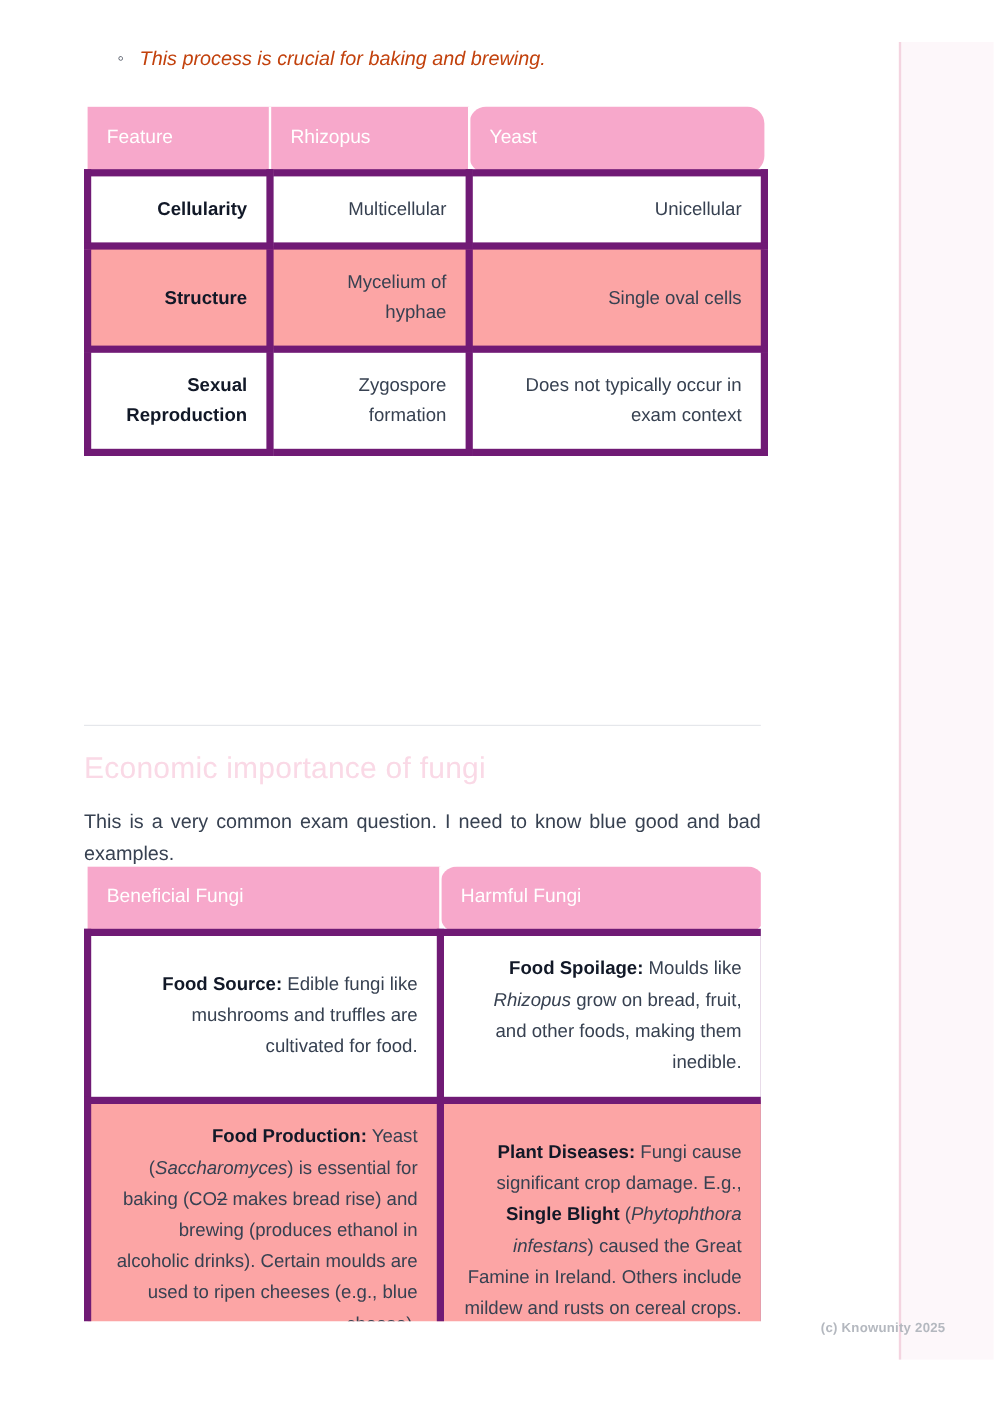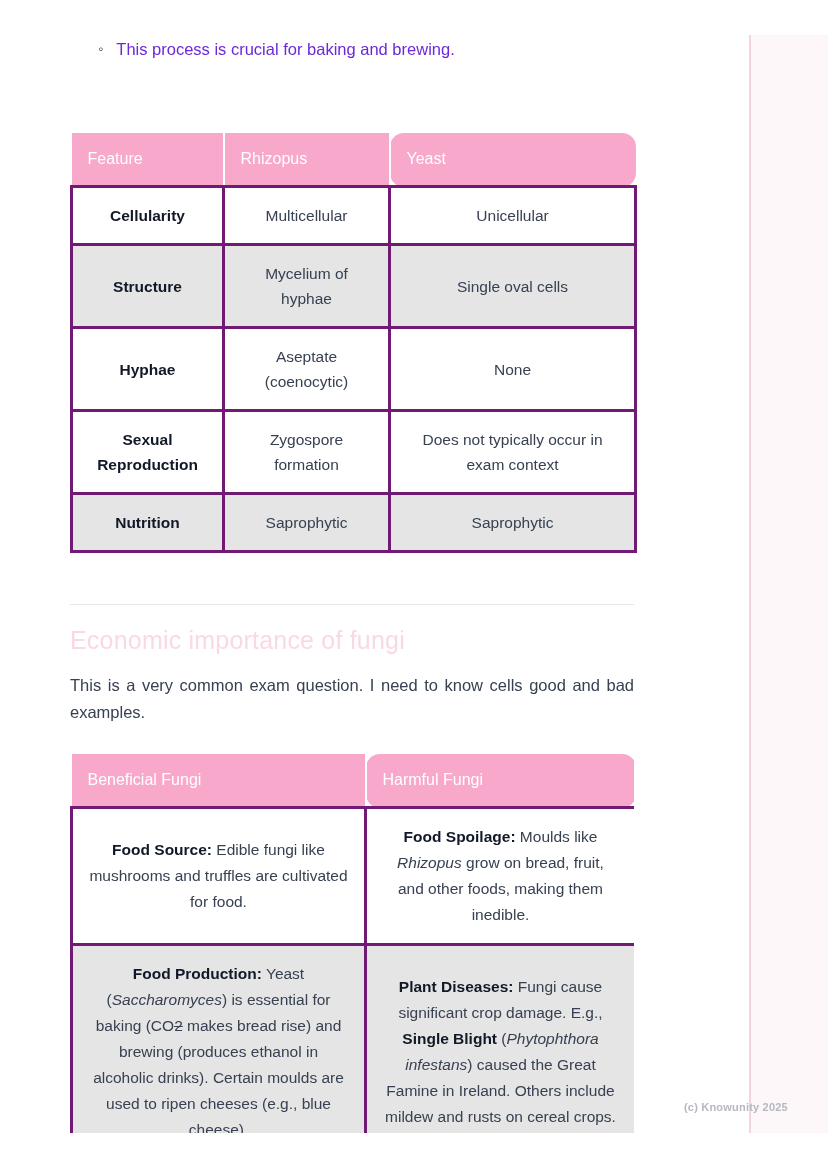--- a/index.html
+++ b/index.html
@@ -6,53 +6,53 @@
   html,body { width:828px; height:1171px; }
   body {
     position:relative; background:#ffffff; overflow:hidden;
     font-family:"Liberation Sans", sans-serif; color:#374151;
   }
   .content { position:absolute; left:70px; width:564px; }
 
   
   .bullet-line { top:38px; display:flex; align-items:flex-start; padding-left:28px; }
   .bullet-marker { font-size:15px; color:#3d4453; margin-right:13px; line-height:22px; }
-  .bullet-text { font-size:16.5px; color:#6d28d9; line-height:22px; }
+  .bullet-text { font-style:italic; font-size:16.5px; color:#c2410c; line-height:22px; }
 
   
   table { border-collapse:collapse; width:564px; table-layout:fixed; }
   thead th {
     background:#f7a8cb; color:#ffffff; font-weight:500; text-align:left;
     font-size:16px; padding:17px 16px; border-right:2px solid #ffffff;
   }
   thead th:last-child { border-right:none;border-radius:14px; }
   tbody th, tbody td {
-    border:3px solid #701a75; padding:15px 16px; text-align:center;
+    border:6px solid #701a75; padding:15px 16px; text-align:right;
     font-size:15.5px; line-height:25px; vertical-align:middle;
     font-weight:400; color:#374151; background-clip:padding-box;
   }
-  tbody tr.alt { background:#e5e5e5; }
+  tbody tr.alt { background:#fca5a5; }
   tbody th.feat { font-weight:700; color:#111827; }
   td .b { font-weight:700; color:#111827; }
   td .i { font-style:italic; }
   td .s { text-decoration:line-through; }
 
   .table1-wrap { top:89px; }
   .table1-wrap col.c1 { width:152px; } .table1-wrap col.c2 { width:166px; } .table1-wrap col.c3 { width:246px; }
 
   .divider { top:604px; border:none; border-top:1px solid #e5e7eb; height:0; width:564px; position:absolute; left:70px; }
 
   .section-heading {
     top:626px; font-size:25px; font-weight:400; color:#fad9e6; letter-spacing:.2px;
   }
   .intro-par {
     top:672px; font-size:16.5px; line-height:27px; color:#374151; text-align:justify;
   }
 
-  .table2-wrap { top:754px; height:379px; overflow:hidden; }
+  .table2-wrap { top:722px; height:379px; overflow:hidden; }
   .table2-wrap col.c1 { width:294px; } .table2-wrap col.c2 { width:270px; }
   .table2-wrap tbody td { line-height:26px;margin-left:39px; }
   .table2-wrap tr.stub td { height:40px; }
 
   
   .rail-line { position:absolute; left:749px; top:35px; width:2px; height:1098px; background:#f4d4e0; }
   .rail-wash { position:absolute; left:751px; top:35px; width:77px; height:1098px; background:#fdf7fa; }
 
   .copyright {
     position:absolute; left:684px; top:1101px; font-size:11px; color:#b4b8bf;
@@ -60,21 +60,21 @@
   }
 </style>
 </head>
 <body>
 
 <div class="content bullet-line" style="position:absolute;">
   <span class="bullet-marker">◦</span>
   <span class="bullet-text">This process is crucial for baking and brewing.</span>
 </div>
 
-<div class="content table1-wrap" style="position:absolute;margin-top:44px;">
+<div class="content table1-wrap" style="position:absolute;">
   <table>
     <colgroup>
         <col class="c1">
         <col class="c2">
         <col class="c3">
       </colgroup>
     <thead>
         <tr id="t1-head">
           <th>Feature</th>
           <th>Rhizopus</th>
@@ -86,43 +86,33 @@
           <th class="feat">Cellularity</th>
           <td>Multicellular</td>
           <td>Unicellular</td>
         </tr>
         <tr class="alt">
           <th class="feat">Structure</th>
           <td>Mycelium of hyphae</td>
           <td>Single oval cells</td>
         </tr>
         <tr>
-          <th class="feat">Hyphae</th>
-          <td>Aseptate (coenocytic)</td>
-          <td>None</td>
-        </tr>
-        <tr>
           <th class="feat">Sexual Reproduction</th>
           <td>Zygospore formation</td>
           <td>Does not typically occur in exam context</td>
-        </tr>
-        <tr class="alt">
-          <th class="feat">Nutrition</th>
-          <td>Saprophytic</td>
-          <td>Saprophytic</td>
         </tr>
       </tbody>
   </table>
 </div>
 
 <hr class="divider">
 
 <div class="content section-heading" style="position:absolute;">Economic importance of fungi</div>
 
-<div class="content intro-par" style="position:absolute;">This is a very common exam question. I need to know cells good and bad examples.</div>
+<div class="content intro-par" style="position:absolute;">This is a very common exam question. I need to know blue good and bad examples.</div>
 
 <div class="content table2-wrap" style="position:absolute;">
   <table>
     <colgroup>
         <col class="c1">
         <col class="c2">
       </colgroup>
     <thead>
         <tr id="t2-head">
           <th>Beneficial Fungi</th>

